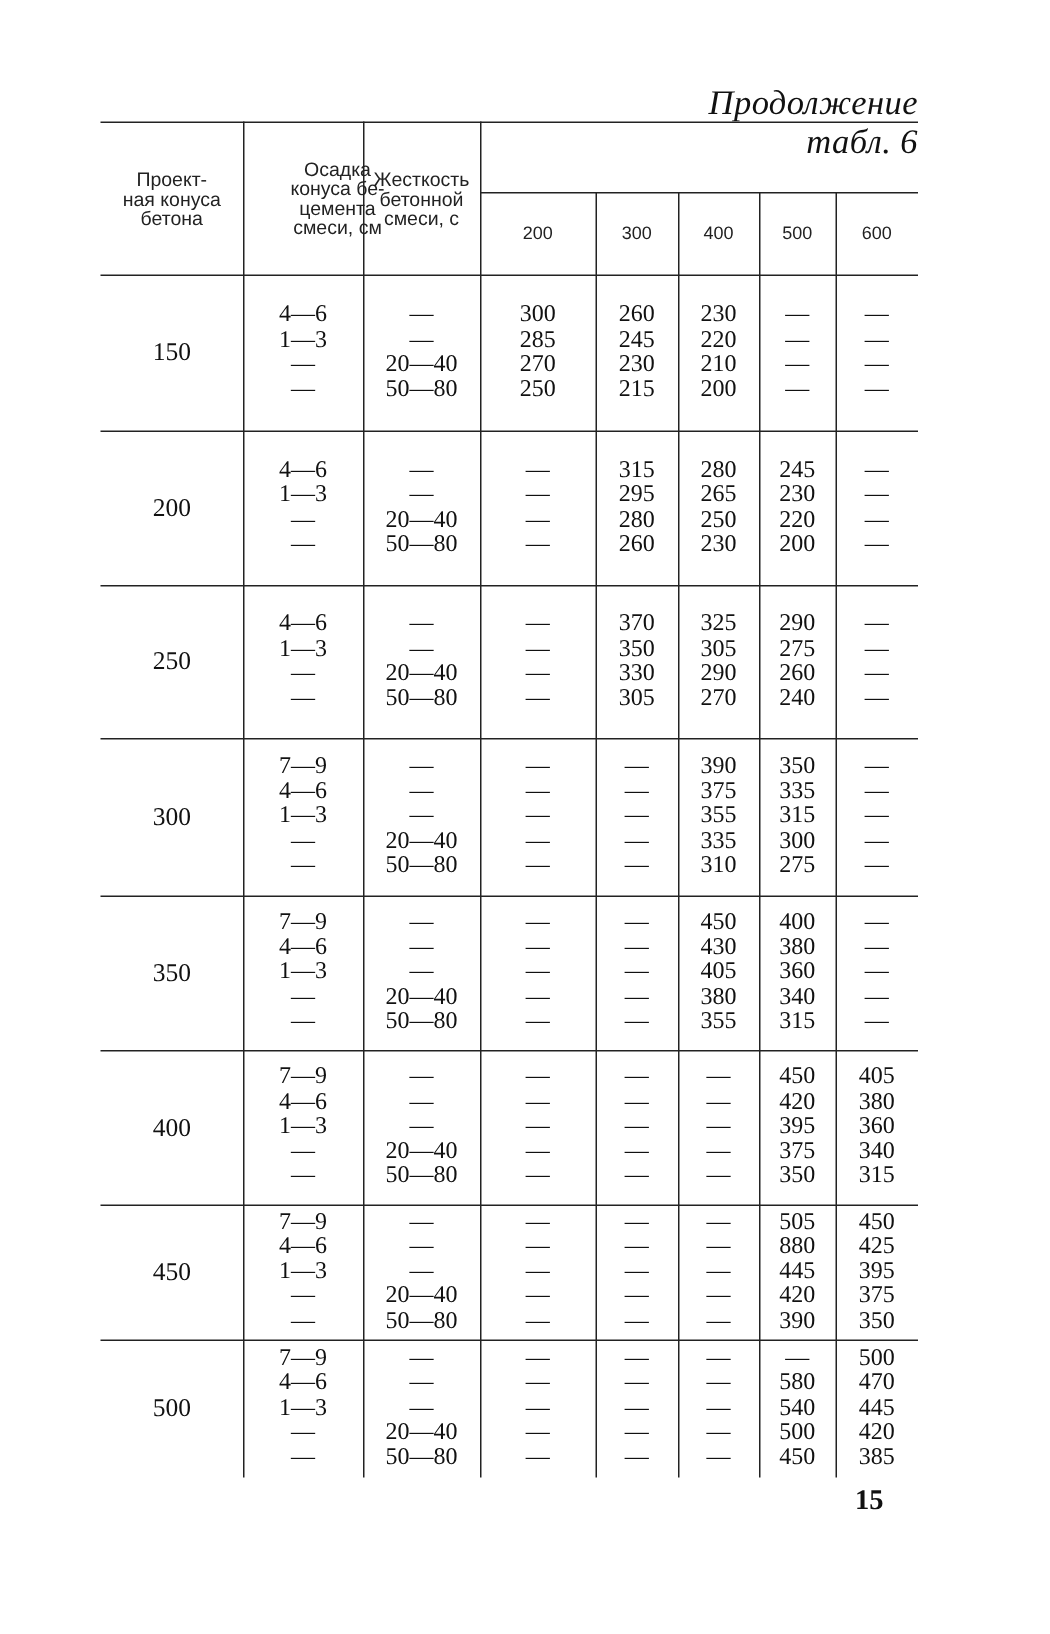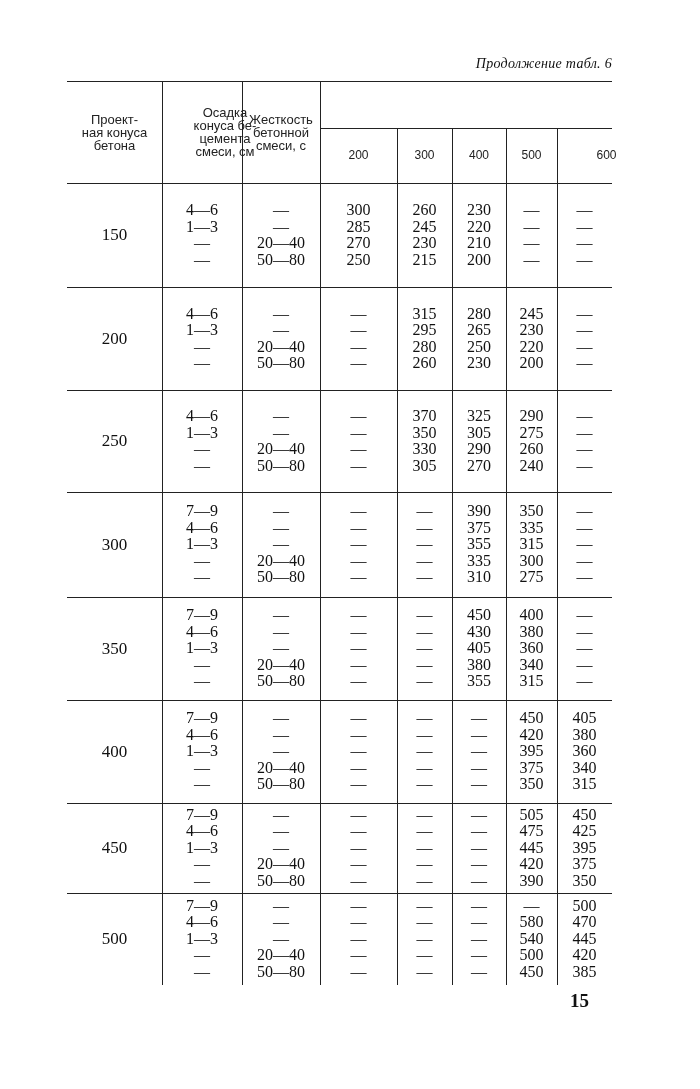--- a/index.html
+++ b/index.html
@@ -2,21 +2,21 @@
 <html><head>
 <meta charset="utf-8">
 <style>
   html, body { margin: 0; padding: 0; background: #ffffff; }
   body {
     width: 700px; height: 1089px; position: relative; overflow: hidden;
     font-family: "Liberation Serif", "DejaVu Serif", serif; color: #111;
   }
   .caption {
     position: absolute; left: 420px; top: 56px; width: 192px; text-align: right;
-    font-style: italic; font-size: 14px; letter-spacing: 0.3px;
+    font-style: italic; font-size: 23px; letter-spacing: 0.3px;
   }
   .hline { position: absolute; left: 67px; width: 545px; height: 0; border-top: 1.6px solid #222; }
   .vline { position: absolute; width: 0; border-left: 1.3px solid #222; }
   .hdr {
     position: absolute; text-align: center; font-size: 13px; line-height: 13px;
     font-family: "Liberation Sans", "DejaVu Sans", sans-serif; color: #222;
   }
   .hdr.sub { font-size: 12px; }
   .grade { position: absolute; font-size: 17px; text-align: center; width: 95px; left: 67px; }
   .cell {
@@ -75,21 +75,21 @@
     </div>
     <div class="hdr sub" style="left: 397px; width: 55px; top: 149px;">
       <div>300</div>
     </div>
     <div class="hdr sub" style="left: 452px; width: 54px; top: 149px;">
       <div>400</div>
     </div>
     <div class="hdr sub" style="left: 506px; width: 51px; top: 149px;">
       <div>500</div>
     </div>
-    <div class="hdr sub" style="left: 579px; width: 55px; top: 149px; text-align: center;">
+    <div class="hdr sub" style="left: 557px; width: 55px; top: 149px; text-align: center;">
       <div>600</div>
     </div>
     <div class="grade" style="top: 225px;">150</div>
     <div class="cell" style="left: 162px; width: 80px; top: 202px;"><div>4—6</div><div>1—3</div><div>—</div><div>—</div></div>
     <div class="cell" style="left: 242px; width: 78px; top: 202px;"><div>—</div><div>—</div><div>20—40</div><div>50—80</div></div>
     <div class="cell" style="left: 320px; width: 77px; top: 202px;"><div>300</div><div>285</div><div>270</div><div>250</div></div>
     <div class="cell" style="left: 397px; width: 55px; top: 202px;"><div>260</div><div>245</div><div>230</div><div>215</div></div>
     <div class="cell" style="left: 452px; width: 54px; top: 202px;"><div>230</div><div>220</div><div>210</div><div>200</div></div>
     <div class="cell" style="left: 506px; width: 51px; top: 202px;"><div>—</div><div>—</div><div>—</div><div>—</div></div>
     <div class="cell" style="left: 557px; width: 55px; top: 202px;"><div>—</div><div>—</div><div>—</div><div>—</div></div>
@@ -132,21 +132,21 @@
     <div class="cell" style="left: 397px; width: 55px; top: 710.25px;"><div>—</div><div>—</div><div>—</div><div>—</div><div>—</div></div>
     <div class="cell" style="left: 452px; width: 54px; top: 710.25px;"><div>—</div><div>—</div><div>—</div><div>—</div><div>—</div></div>
     <div class="cell" style="left: 506px; width: 51px; top: 710.25px;"><div>450</div><div>420</div><div>395</div><div>375</div><div>350</div></div>
     <div class="cell" style="left: 557px; width: 55px; top: 710.25px;"><div>405</div><div>380</div><div>360</div><div>340</div><div>315</div></div>
     <div class="grade" style="top: 838px;">450</div>
     <div class="cell" style="left: 162px; width: 80px; top: 806.75px;"><div>7—9</div><div>4—6</div><div>1—3</div><div>—</div><div>—</div></div>
     <div class="cell" style="left: 242px; width: 78px; top: 806.75px;"><div>—</div><div>—</div><div>—</div><div>20—40</div><div>50—80</div></div>
     <div class="cell" style="left: 320px; width: 77px; top: 806.75px;"><div>—</div><div>—</div><div>—</div><div>—</div><div>—</div></div>
     <div class="cell" style="left: 397px; width: 55px; top: 806.75px;"><div>—</div><div>—</div><div>—</div><div>—</div><div>—</div></div>
     <div class="cell" style="left: 452px; width: 54px; top: 806.75px;"><div>—</div><div>—</div><div>—</div><div>—</div><div>—</div></div>
-    <div class="cell" style="left: 506px; width: 51px; top: 806.75px;"><div>505</div><div>475</div><div>445</div><div>420</div><div>390</div></div>
+    <div class="cell" style="left: 506px; width: 51px; top: 806.75px;"><div>505</div><div>880</div><div>445</div><div>420</div><div>390</div></div>
     <div class="cell" style="left: 557px; width: 55px; top: 806.75px;"><div>450</div><div>425</div><div>395</div><div>375</div><div>350</div></div>
     <div class="grade" style="top: 929px;">500</div>
     <div class="cell" style="left: 162px; width: 80px; top: 897.75px;"><div>7—9</div><div>4—6</div><div>1—3</div><div>—</div><div>—</div></div>
     <div class="cell" style="left: 242px; width: 78px; top: 897.75px;"><div>—</div><div>—</div><div>—</div><div>20—40</div><div>50—80</div></div>
     <div class="cell" style="left: 320px; width: 77px; top: 897.75px;"><div>—</div><div>—</div><div>—</div><div>—</div><div>—</div></div>
     <div class="cell" style="left: 397px; width: 55px; top: 897.75px;"><div>—</div><div>—</div><div>—</div><div>—</div><div>—</div></div>
     <div class="cell" style="left: 452px; width: 54px; top: 897.75px;"><div>—</div><div>—</div><div>—</div><div>—</div><div>—</div></div>
     <div class="cell" style="left: 506px; width: 51px; top: 897.75px;"><div>—</div><div>580</div><div>540</div><div>500</div><div>450</div></div>
     <div class="cell" style="left: 557px; width: 55px; top: 897.75px;"><div>500</div><div>470</div><div>445</div><div>420</div><div>385</div></div>
   </div>

